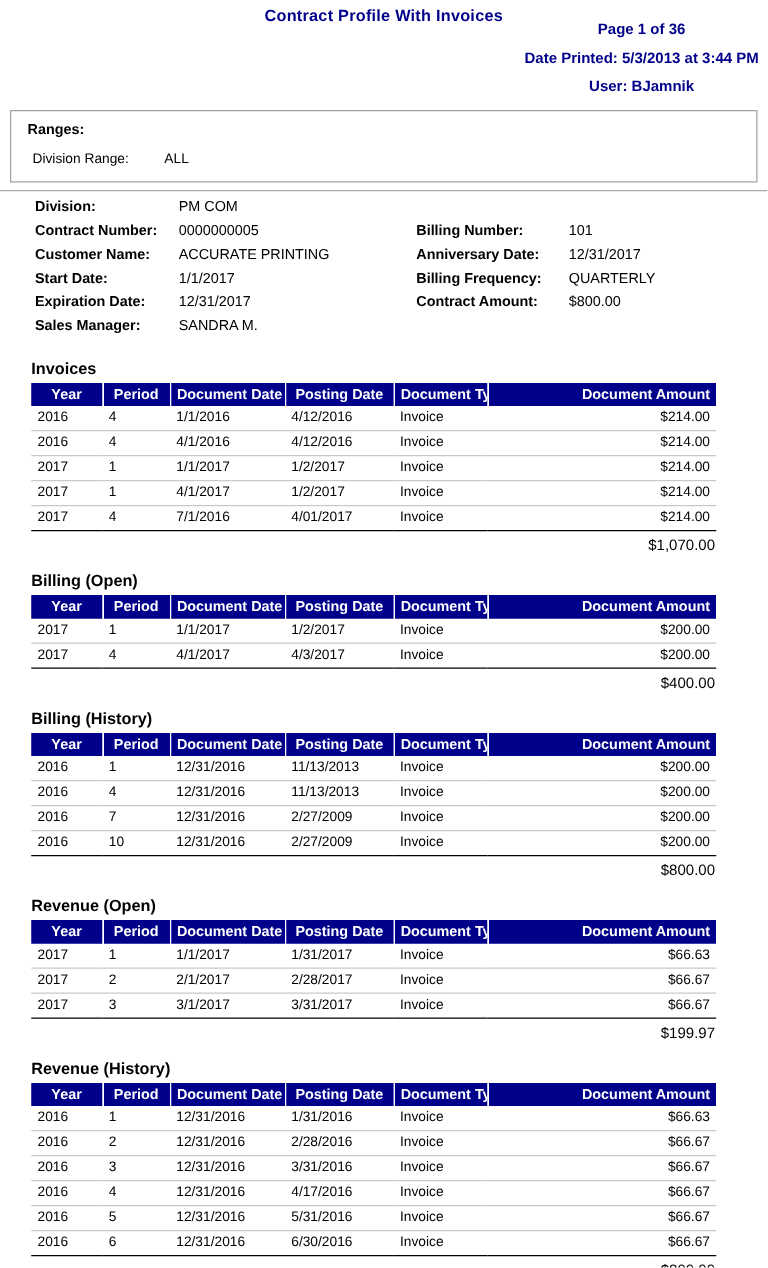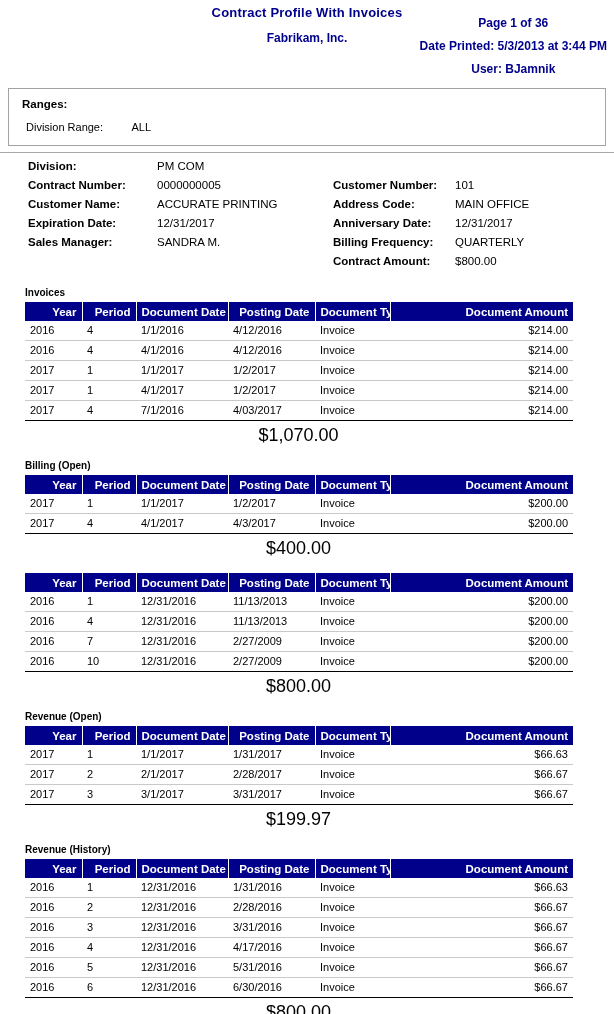--- a/index.html
+++ b/index.html
@@ -34,49 +34,48 @@
 
   .page-divider { margin-top:6px; height:1px; background:#a8a8a8; }
 
   
   .details { position:relative; height:116px; margin-top:5px; }
   .dcol { position:absolute; top:2px; }
   .dcol-left  { left:28px; }
   .dcol-right { left:333px; top:21px; }
   .drow { height:19px; font-size:11.5px; white-space:nowrap; }
   .dlabel { display:inline-block; font-weight:bold; }
-  .dcol-left  .dlabel { width:129px; }
+  .dcol-left  .dlabel { width:115px; }
   .dcol-right .dlabel { width:122px; }
 
   
   .tbl-section { margin-top:13px; }
-  .section-title { font-weight:bold; font-size:10px; margin:0 0 4px 25px; }
+  .section-title { font-weight:bold; font-size:13px; margin:0 0 4px 25px; }
   table.inv { border-collapse:collapse; table-layout:fixed; width:548px; margin-left:25px; }
   table.inv th {
     background:var(--navy); color:#fff; font-weight:bold; font-size:11.5px;
-    text-align:right; padding:3px 5px; height:19px; white-space:nowrap; overflow:hidden;
+    text-align:center; padding:3px 5px; height:19px; white-space:nowrap; overflow:hidden;
   }
   table.inv th + th { border-left:1px solid #fff; }
   table.inv th.amt, table.inv td.amt { text-align:right; }
   table.inv td {
     font-size:11px; padding:3px 5px 4px 5px; height:19px;
     border-bottom:1px solid var(--rowline); white-space:nowrap; overflow:hidden;
   }
   table.inv tbody tr:last-child td { border-bottom:1.5px solid #000; }
   .section-total {
-    width:548px; margin-left:25px; text-align:center; font-size:18px; padding:4px 1px 1px 0;
+    width:548px; margin-left:25px; text-align:right; font-size:12px; padding:4px 1px 1px 0;
   }
 </style>
 </head>
 <body>
 
 <div class="report-header">
   <div class="header-center">
     <div class="report-title">Contract Profile With Invoices</div>
-    <div class="company-name">Fabrikam, Inc.</div>
   </div>
   <div class="header-right">
     <div>Page 1 of 36</div>
     <div>Date Printed: 5/3/2013 at 3:44 PM</div>
     <div>User: BJamnik</div>
   </div>
 </div>
 
 <div class="ranges-box">
   <div class="ranges-label">Ranges:</div>
@@ -86,26 +85,26 @@
   </div>
 </div>
 
 <div class="page-divider"></div>
 
 <div class="details">
   <div class="dcol dcol-left" id="details-left">
       <div class="drow"><span class="dlabel">Division:</span><span class="dvalue">PM COM</span></div>
       <div class="drow"><span class="dlabel">Contract Number:</span><span class="dvalue">0000000005</span></div>
       <div class="drow"><span class="dlabel">Customer Name:</span><span class="dvalue">ACCURATE PRINTING</span></div>
+      <div class="drow"><span class="dlabel">Start Date:</span><span class="dvalue">1/1/2017</span></div>
       <div class="drow"><span class="dlabel">Expiration Date:</span><span class="dvalue">12/31/2017</span></div>
       <div class="drow"><span class="dlabel">Sales Manager:</span><span class="dvalue">SANDRA M.</span></div>
     </div>
   <div class="dcol dcol-right" id="details-right">
-      <div class="drow"><span class="dlabel">Customer Number:</span><span class="dvalue">101</span></div>
-      <div class="drow"><span class="dlabel">Address Code:</span><span class="dvalue">MAIN OFFICE</span></div>
+      <div class="drow"><span class="dlabel">Billing Number:</span><span class="dvalue">101</span></div>
       <div class="drow"><span class="dlabel">Anniversary Date:</span><span class="dvalue">12/31/2017</span></div>
       <div class="drow"><span class="dlabel">Billing Frequency:</span><span class="dvalue">QUARTERLY</span></div>
       <div class="drow"><span class="dlabel">Contract Amount:</span><span class="dvalue">$800.00</span></div>
     </div>
 </div>
 
 <div id="sections">
     <section class="tbl-section">
       <div class="section-title">Invoices</div>
       <table class="inv">
@@ -157,21 +156,21 @@
             <td>1</td>
             <td>4/1/2017</td>
             <td>1/2/2017</td>
             <td>Invoice</td>
             <td class="amt">$214.00</td>
           </tr>
           <tr>
             <td>2017</td>
             <td>4</td>
             <td>7/1/2016</td>
-            <td>4/03/2017</td>
+            <td>4/01/2017</td>
             <td>Invoice</td>
             <td class="amt">$214.00</td>
           </tr>
         </tbody>
       </table>
       <div class="section-total">$1,070.00</div>
     </section>
     <section class="tbl-section">
       <div class="section-title">Billing (Open)</div>
       <table class="inv">
@@ -208,20 +207,21 @@
             <td>4/1/2017</td>
             <td>4/3/2017</td>
             <td>Invoice</td>
             <td class="amt">$200.00</td>
           </tr>
         </tbody>
       </table>
       <div class="section-total">$400.00</div>
     </section>
     <section class="tbl-section">
+      <div class="section-title">Billing (History)</div>
       <table class="inv">
         <colgroup>
           <col style="width: 57px;">
           <col style="width: 54px;">
           <col style="width: 92px;">
           <col style="width: 87px;">
           <col style="width: 75px;">
           <col style="width: 183px;">
         </colgroup>
         <thead>

